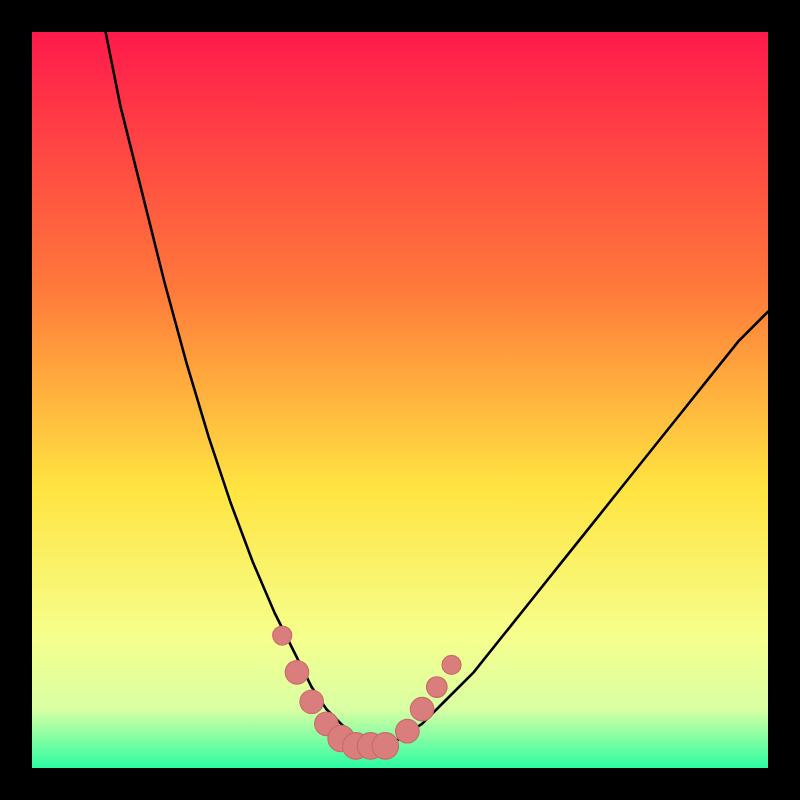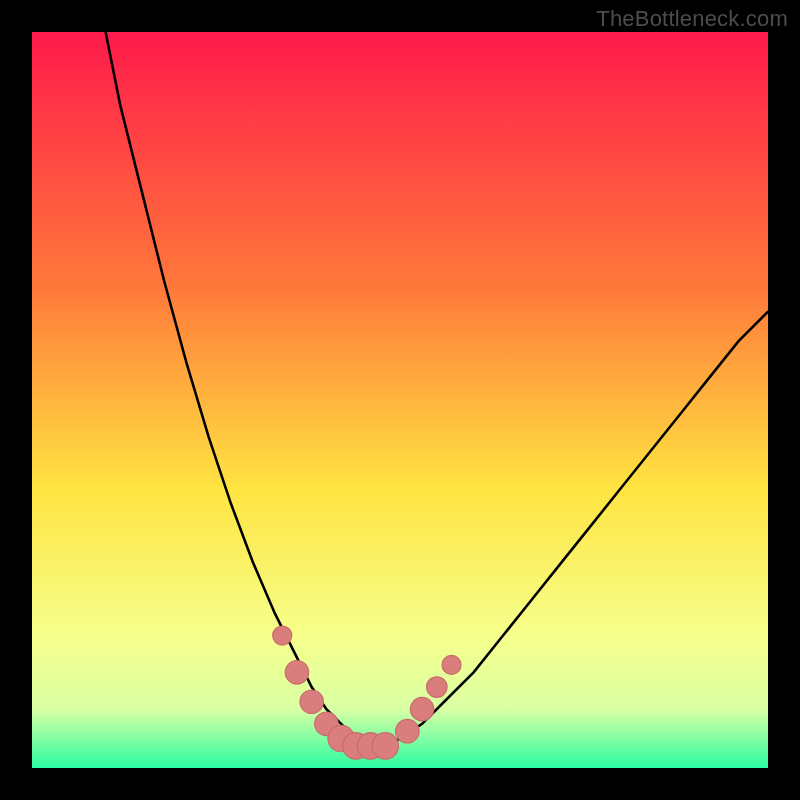--- a/index.html
+++ b/index.html
@@ -38,21 +38,20 @@
   }
   svg {
     display: block;
   }
 </style>
 </head>
 <body>
 
 <div class="frame">
 
-  <div class="watermark">TheBottleneck.com</div>
 
   <div class="plot">
     <svg id="chart-svg" width="736" height="736" viewBox="0 0 100 100" preserveAspectRatio="none">
       <defs>
         <linearGradient id="bg-grad" x1="0" y1="0" x2="0" y2="1">
           <stop id="g0" offset="0%" stop-color="#ff1a4b"></stop>
           <stop id="g1" offset="35%" stop-color="#ff7a3a"></stop>
           <stop id="g2" offset="62%" stop-color="#ffe441"></stop>
           <stop id="g3" offset="82%" stop-color="#f6ff8c"></stop>
           <stop id="g4" offset="92%" stop-color="#d9ffa3"></stop>

